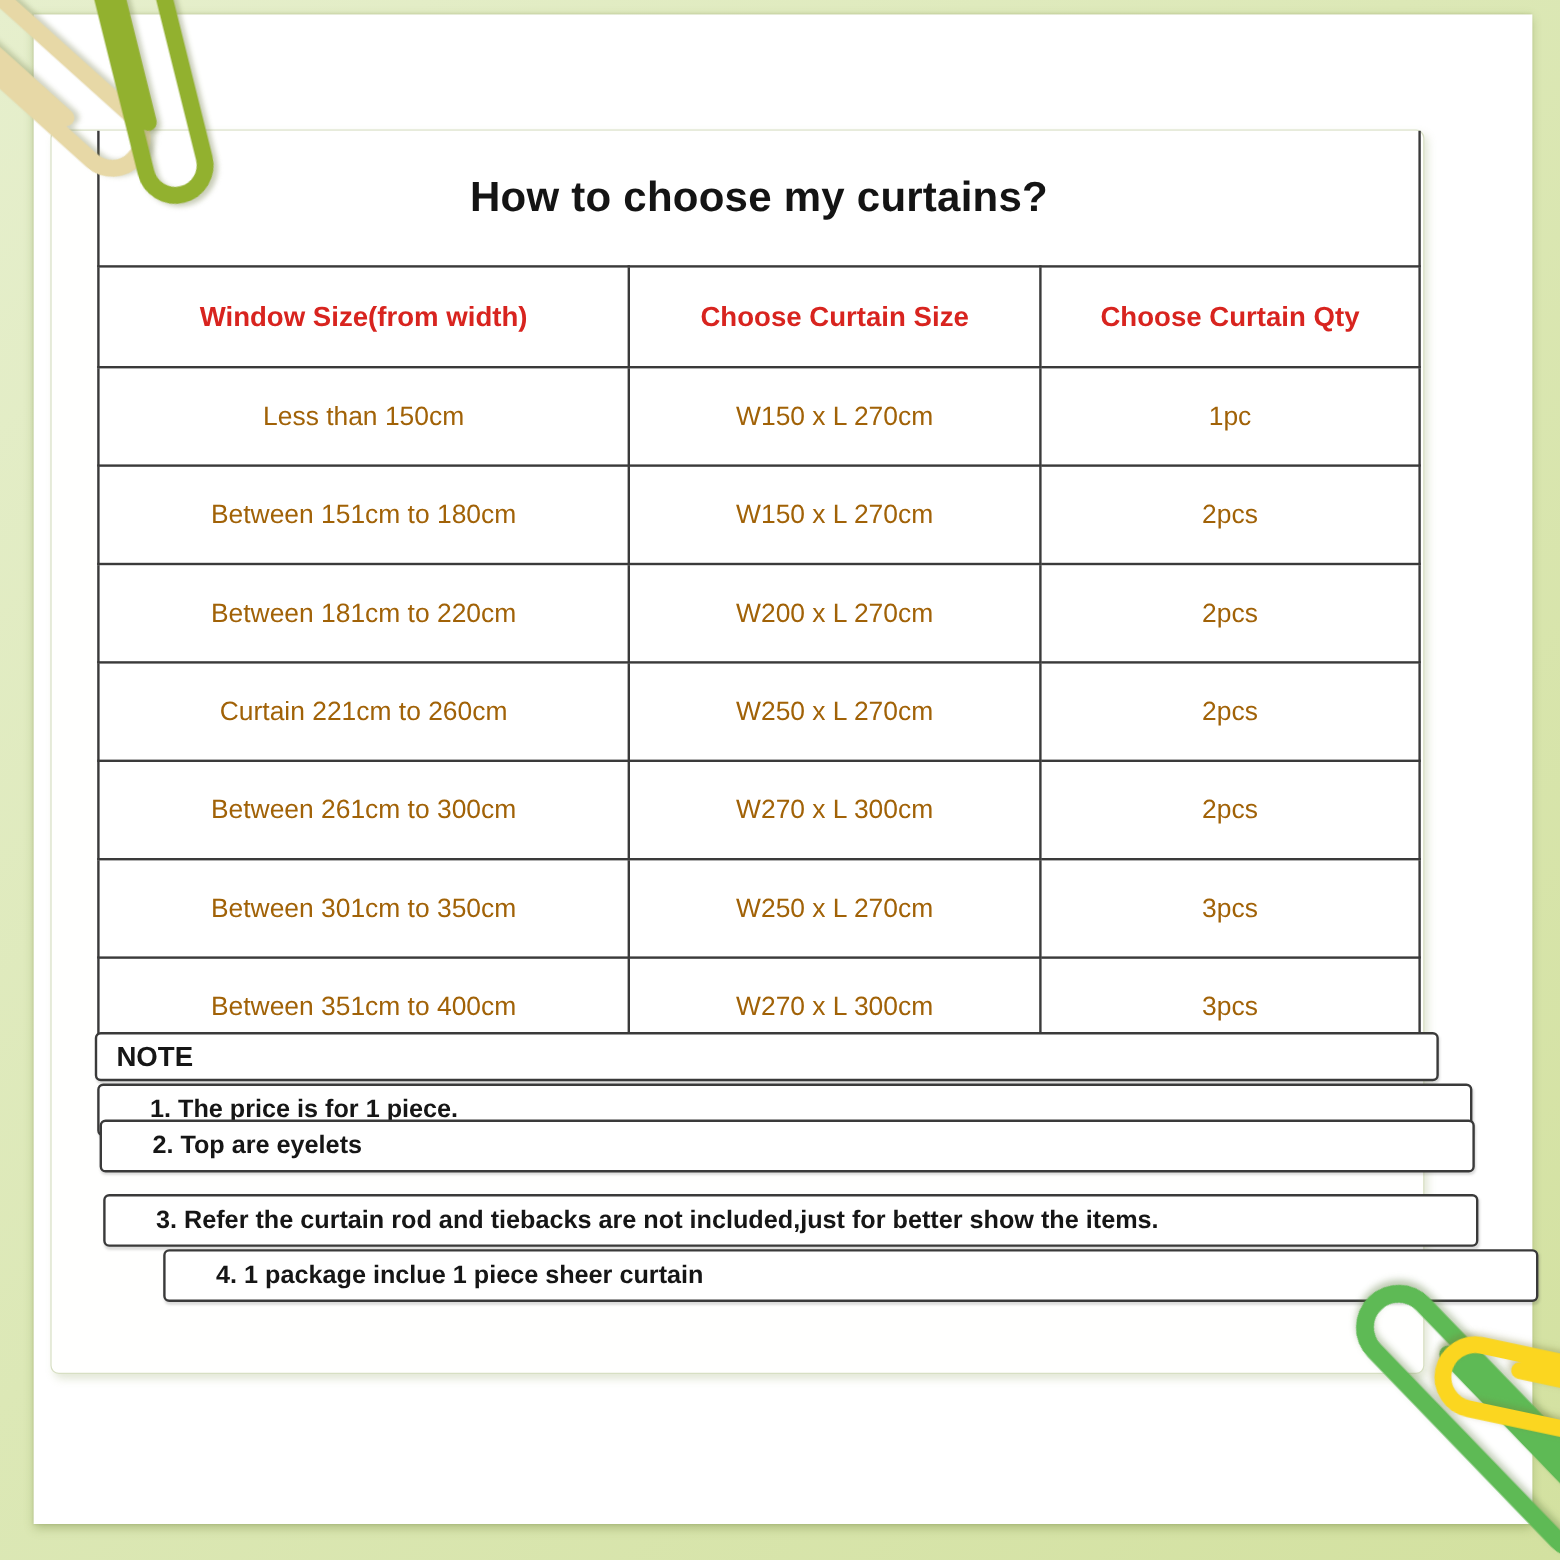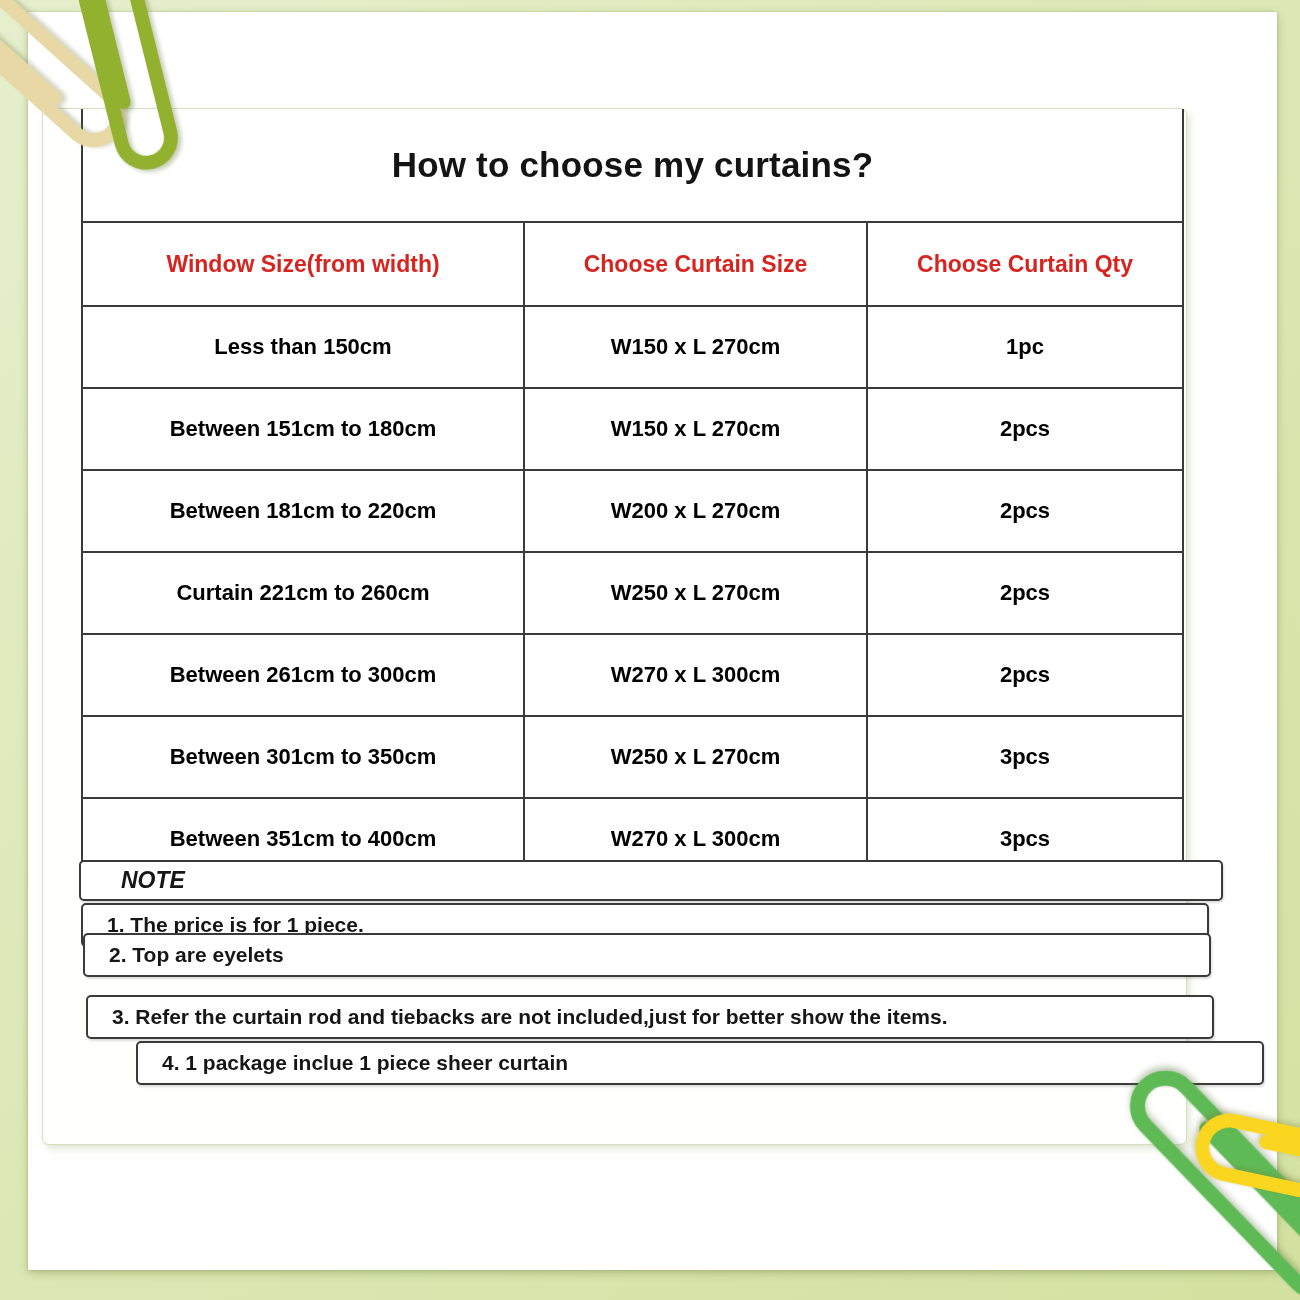--- a/index.html
+++ b/index.html
@@ -30,31 +30,31 @@
     background:#ffffff;
   }
   .title-cell{
     height:110px;border-top:none !important;
     font-size:35px;font-weight:bold;color:#141414;letter-spacing:.2px;
   }
   .size-table th{
     height:80px;font-size:23px;font-weight:bold;color:#d8241f;
   }
   .size-table td.cell{
-    height:78px;font-size:22px;font-weight:bold;color:#000000;margin-left:26px;
+    height:78px;font-size:22px;font-weight:normal;color:#a16207;margin-left:26px;
   }
   .strip{
     position:absolute;width:1100px;background:#ffffff;
     border:2px solid #3a3a3a;border-radius:5px;
     box-shadow:1px 2px 2px rgba(60,60,60,.18);
     display:flex;align-items:center;
     font-weight:bold;color:#161616;
   }
-  .strip.note-head{height:37px;font-size:23px;padding-left:40px;font-style:italic;}
-  .strip.note-item{height:40px;font-size:21px;padding-left:24px;}
+  .strip.note-head{height:37px;font-size:23px;padding-left:16px;}
+  .strip.note-item{height:40px;font-size:21px;padding-left:42px;}
   .clip{position:absolute;pointer-events:none;}
   .clip path{fill:none;stroke-linecap:round;stroke-linejoin:round;}
   .clip-cream{left:57px;top:-143px;transform:rotate(-48deg);transform-origin:55px 275px;
     filter:drop-shadow(3px 3px 2px rgba(120,130,80,.35));}
   .clip-olive{left:97px;top:-113px;transform:rotate(-14deg);transform-origin:55px 275px;
     filter:drop-shadow(3px 3px 2px rgba(120,130,80,.40));}
   .clip-green{left:1086px;top:778px;transform:rotate(136deg);transform-origin:60px 308px;
     filter:drop-shadow(-3px 3px 3px rgba(90,120,60,.40));}
   .clip-yellow{left:1148px;top:885px;transform:rotate(102deg);transform-origin:55px 257px;
     filter:drop-shadow(-2px 3px 3px rgba(120,120,50,.40));}

